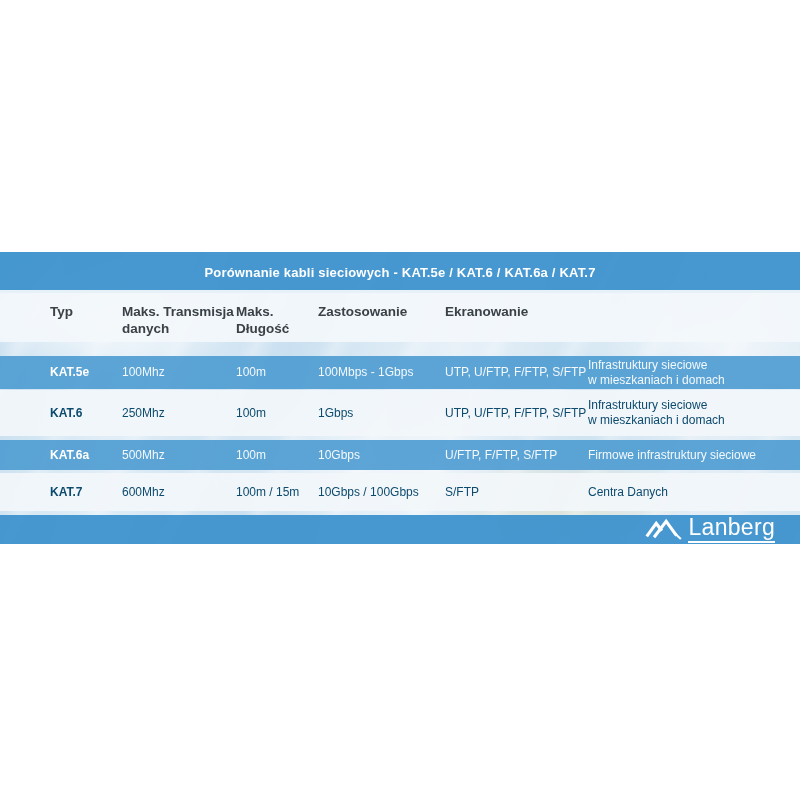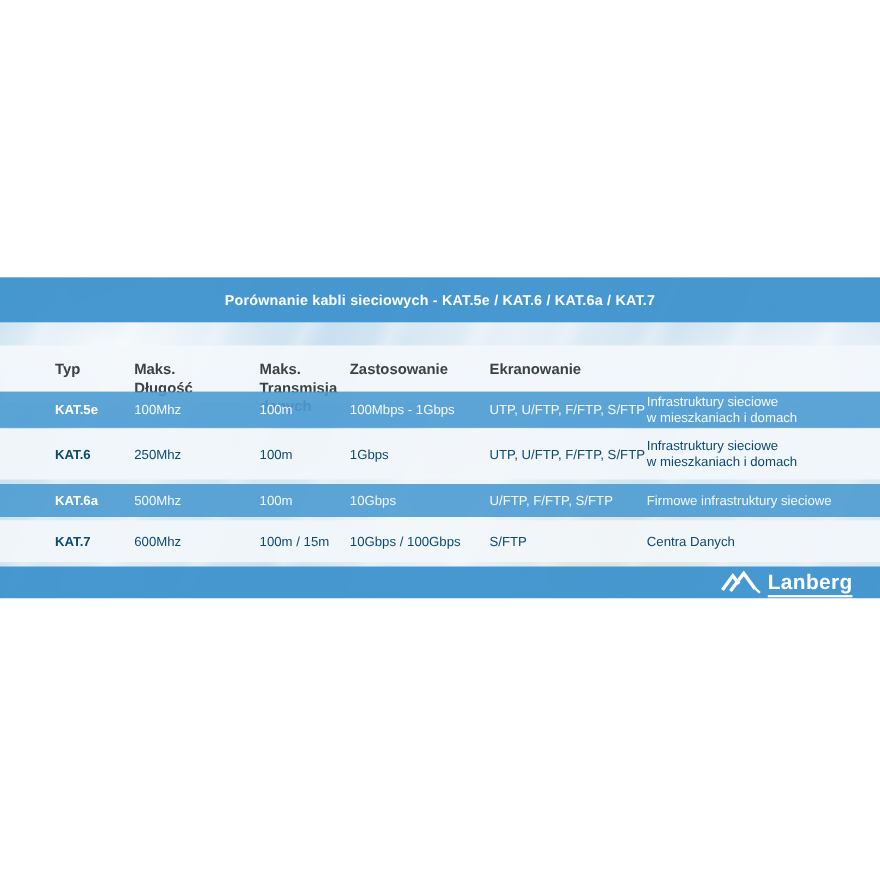--- a/index.html
+++ b/index.html
@@ -35,21 +35,21 @@
     font-size: 13px; font-weight: 700; letter-spacing: .2px;
   }
   .grid {
     display: grid;
     grid-template-columns: 72px 114px 82px 127px 143px 1fr;
     box-sizing: border-box;
     padding-left: 50px; padding-right: 25px;
     width: 100%; height: 100%;
   }
   .header-row {
-    position: absolute; left: 0; top: 62px; width: 100%; height: 52px;
+    position: absolute; left: 0; top: 38px; width: 100%; height: 52px;
     background: rgba(243,247,251,0.93);
   }
   .header-row .cell {
     padding-top: 13px;
     font-size: 13.5px; font-weight: 700; color: #3a4147;
     line-height: 17px; white-space: pre-line;
   }
   .rows { position: absolute; left: 0; top: 104px; width: 100%; }
   .row { width: 100%; }
   .row .grid { align-items: center; border-radius: 15px; }
@@ -67,42 +67,42 @@
   .row:nth-child(4) { height: 38px; }
   .footer-bar {
     position: absolute; left: 0; top: 263px; width: 100%; height: 29px;
     background: rgba(62,146,206,0.95);
     display: flex; align-items: center; justify-content: flex-end;
     padding-right: 25px; box-sizing: border-box;
   }
   .logo { display: flex; align-items: flex-end; gap: 5px; }
   .logo svg { display: block; margin-bottom: 1px; }
   .brand {
-    color: #ffffff; font-size: 19px; font-weight: 700;
+    color: #ffffff; font-size: 23px; font-weight: 400;
     line-height: 1; letter-spacing: .3px;
     border-bottom: 2px solid #ffffff; padding-bottom: 2px;
   }
 </style>
 </head>
 <body>
 
 <div class="graphic">
   <div class="photo-bg"></div>
 
   <div class="bar-title">
     <h1>Porównanie kabli sieciowych - KAT.5e / KAT.6 / KAT.6a / KAT.7</h1>
   </div>
 
   <div class="header-row">
     <div class="grid">
       <div class="cell">Typ</div>
+      <div class="cell">Maks. Transmisja
+danych</div>
       <div class="cell">Maks.
 Długość</div>
-      <div class="cell">Maks. Transmisja
-danych</div>
       <div class="cell">Zastosowanie</div>
       <div class="cell">Ekranowanie</div>
     </div>
   </div>
 
   <div class="rows">
     <div class="row blue">
       <div class="grid">
         <div class="cell cell-typ">KAT.5e</div>
         <div class="cell">100Mhz</div>

